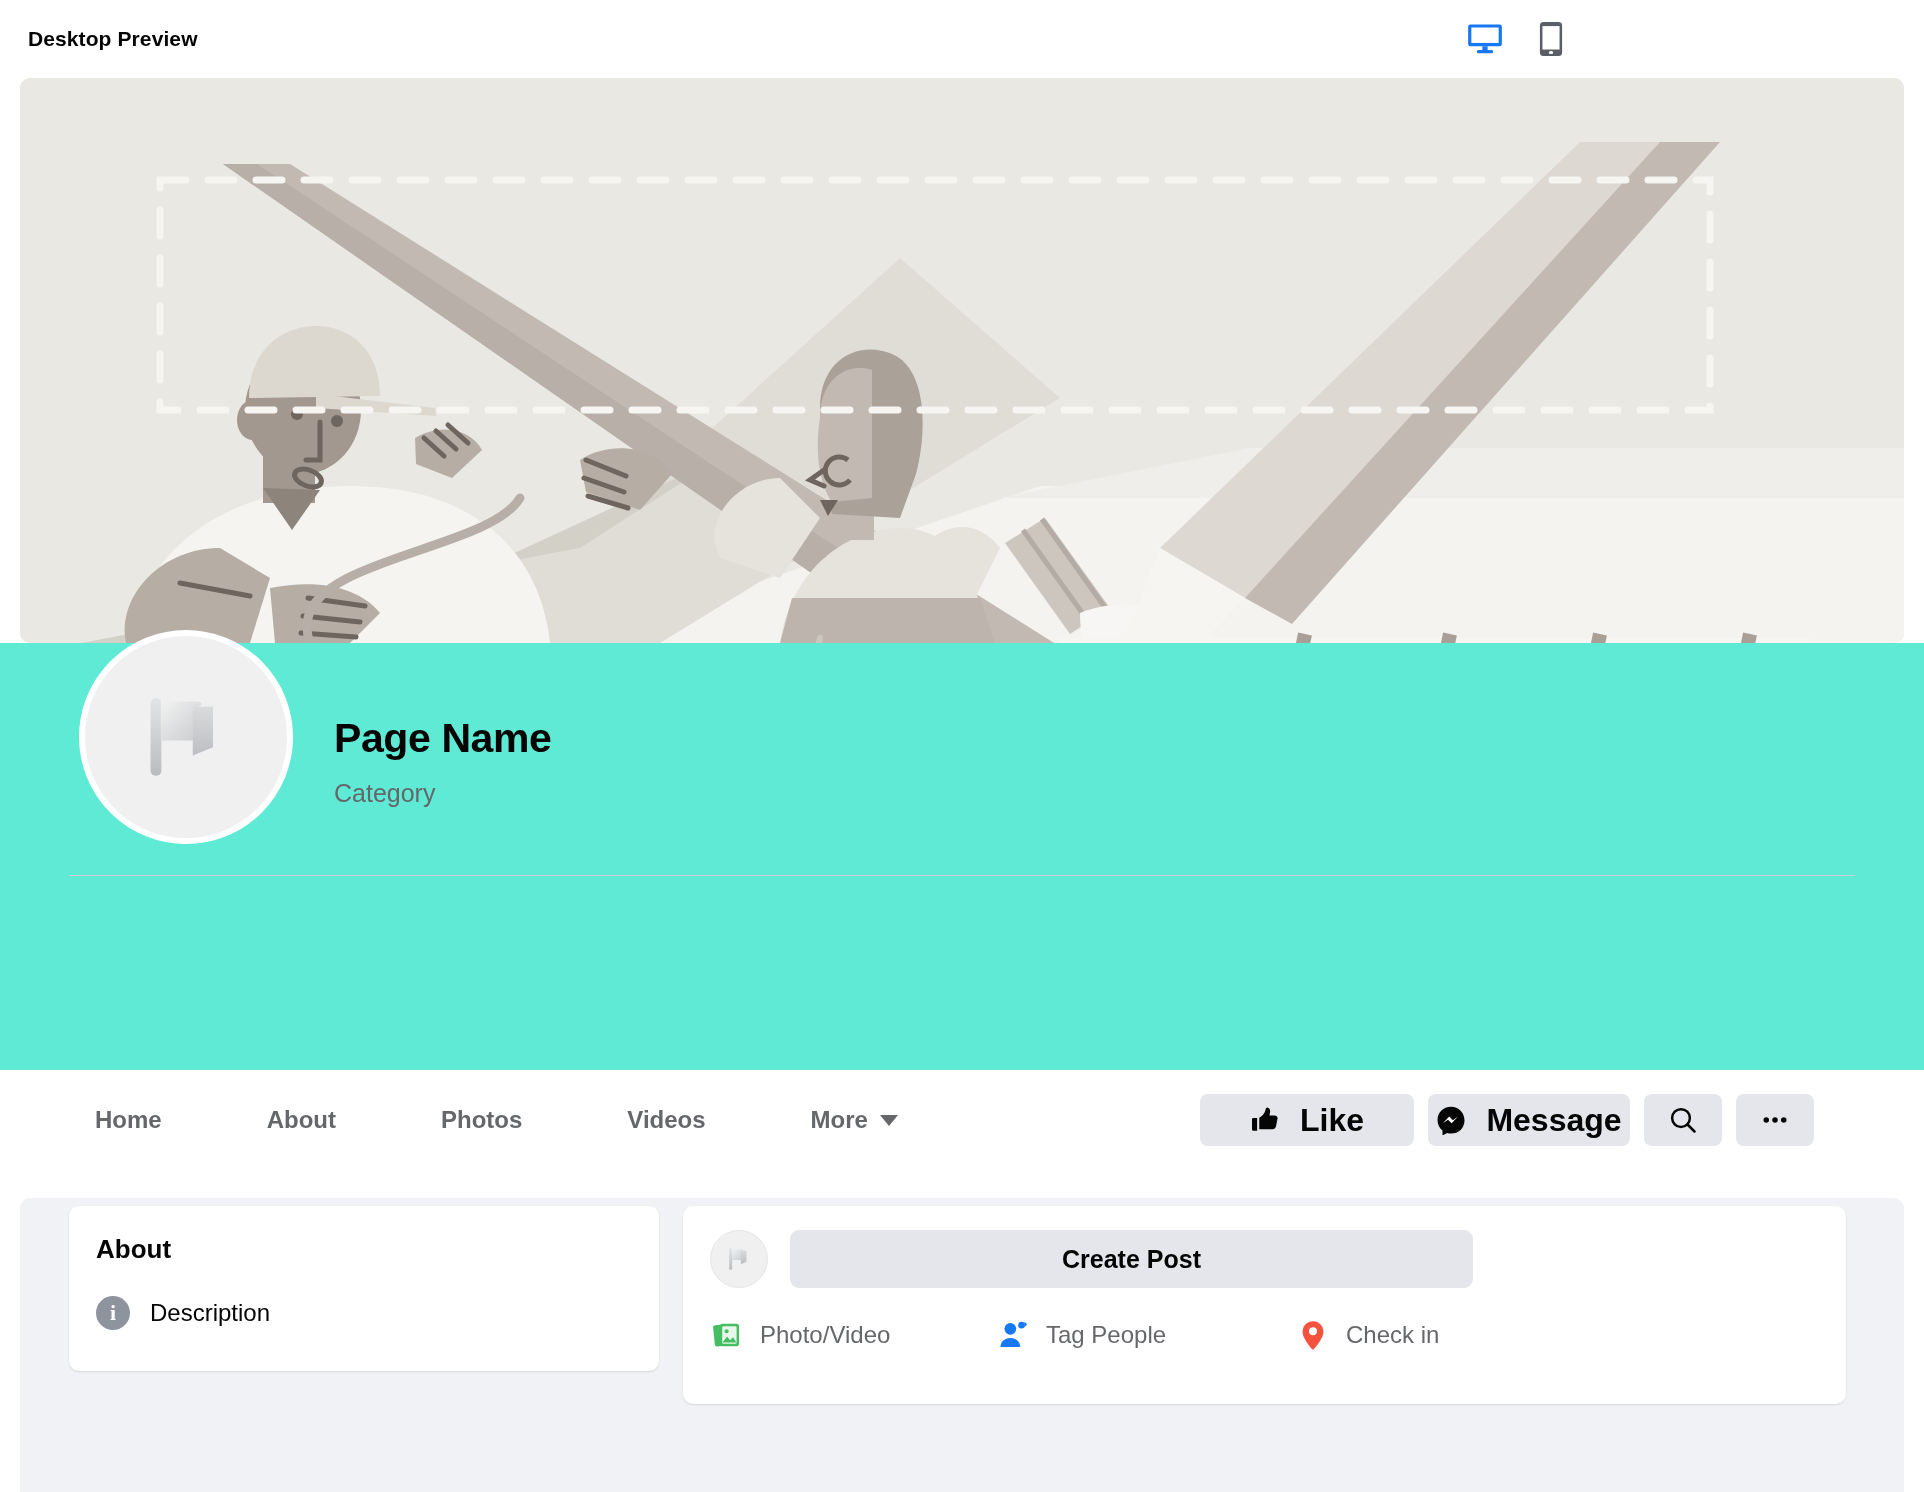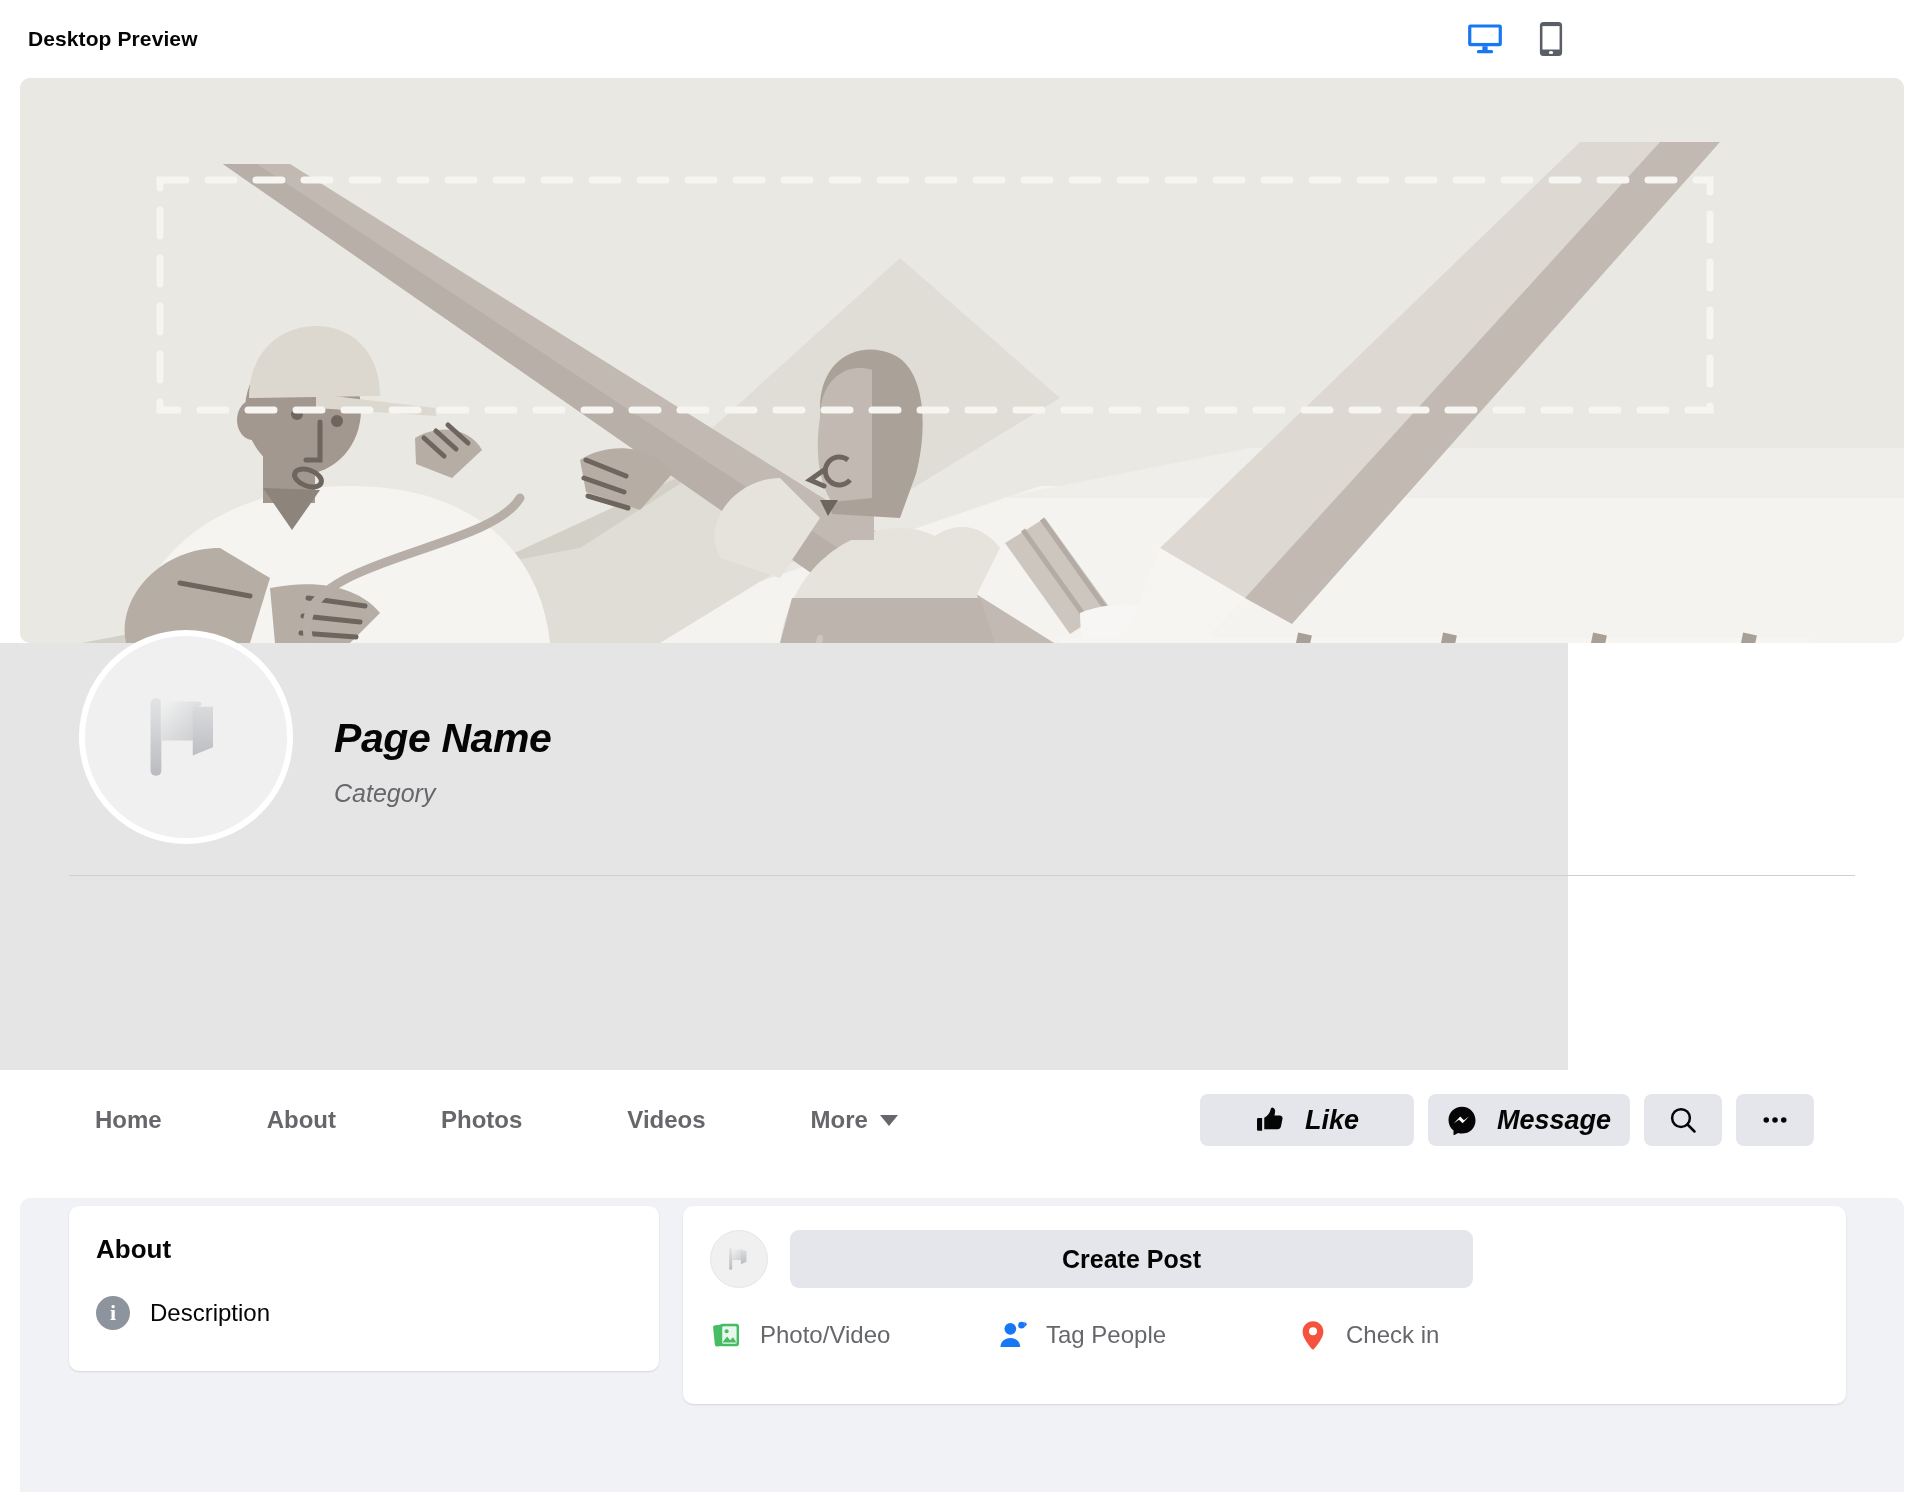--- a/index.html
+++ b/index.html
@@ -27,23 +27,22 @@
 
   
   .cover {
     position: absolute; left: 20px; top: 78px; width: 1884px; height: 565px;
     background: #eae8e3; border-radius: 10px; overflow: hidden;
   }
   .cover svg { display: block; width: 100%; height: 100%; }
 
   
   .identity {
-    position: absolute; left: 0; top: 643px; width: 1568px; height: 427px;
-    background: #e5e5e5;
-    font-style: italic;
+    position: absolute; left: 0; top: 643px; width: 1924px; height: 427px;
+    background: #5eead4;
   }
   .avatar {
     position: absolute; left: 79px; top: -13px; width: 214px; height: 214px;
     border-radius: 50%; background: #f0f0f0; border: 6px solid #ffffff;
     display: flex; align-items: center; justify-content: center;
   }
   .page-name {
     position: absolute; left: 334px; top: 72px;
     font-size: 41px; font-weight: bold; color: #050505; letter-spacing: -0.4px;
   }
@@ -69,23 +68,22 @@
   .caret {
     width: 0; height: 0; border-left: 9px solid transparent;
     border-right: 9px solid transparent; border-top: 11px solid #65676b;
     display: inline-block;
   }
 
   .actions { position: absolute; right: 110px; top: 16px; display: flex; align-items: center; gap: 14px; }
   .btn {
     background: #e4e6eb; border-radius: 8px; height: 52px;
     display: flex; align-items: center; justify-content: center;
-    font-size: 27px; font-weight: bold; color: #050505; cursor: pointer;
+    font-size: 32px; font-weight: bold; color: #050505; cursor: pointer;
     gap: 20px;
-    font-style: italic;
   }
   .btn-like { width: 214px; }
   .btn-message { width: 202px; }
   .btn-icon-only { width: 78px; }
 
   
   .content {
     position: absolute; left: 20px; top: 1198px; width: 1884px; height: 294px;
     background: #f0f2f5; border-radius: 10px 10px 0 0;
   }

